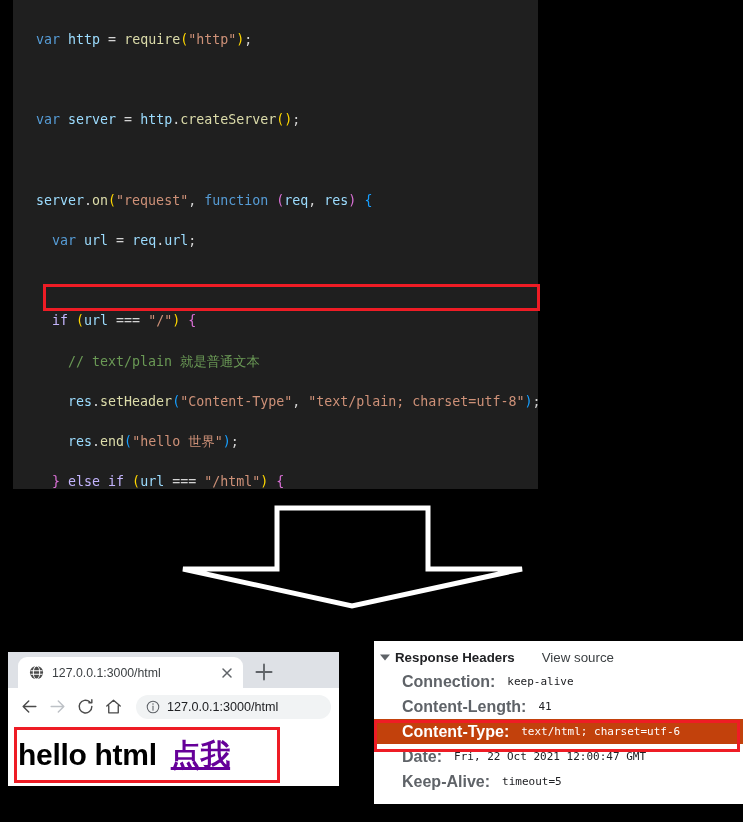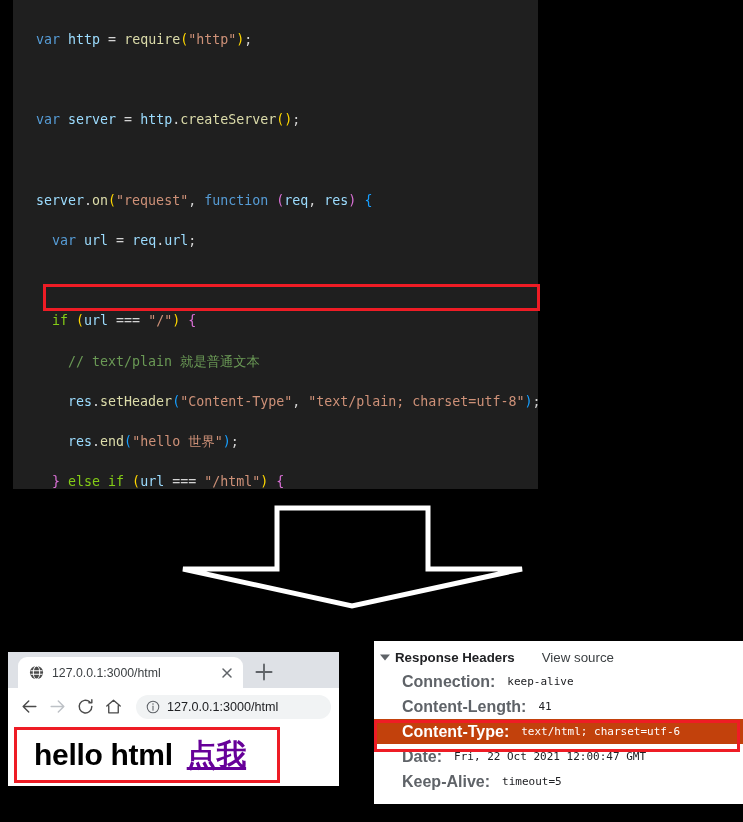--- a/index.html
+++ b/index.html
@@ -32,21 +32,21 @@
     font-size: 13.3px;
     line-height: 20.1px;
     white-space: pre;
     color: #d4d4d4;
     padding-left: 23px;
   }
   .cl { display: block; height: 20.1px; }
 
   
   .t-kw   { color: #569cd6; }   
-  .t-ctl  { color: #84cc16; }   
+  .t-ctl  { color: #c4b5fd; }   
   .t-var  { color: #9cdcfe; }   
   .t-fn   { color: #dcdcaa; }   
   .t-str  { color: #ce9178; }   
   .t-cmt  { color: #6a9955; }   
   .t-pl   { color: #d4d4d4; }   
   .t-pr1  { color: #ffd700; }
   .t-pr2  { color: #da70d6; }
   .t-pr3  { color: #179fff; }
 
   
@@ -168,21 +168,21 @@
     display: flex;
     align-items: center;
     padding-left: 10px;
     box-sizing: border-box;
   }
   .page-h1 {
     font-family: "Liberation Sans", sans-serif;
     font-weight: bold;
     font-size: 30px;
     color: #000000;
-    margin: 16px;
+    margin: 0;
     white-space: nowrap;
     letter-spacing: -0.3px;
   }
   .page-link {
     color: #660099;
     text-decoration: underline;
     margin-left: 6px;
   }
   .browser-redbox {
     position: absolute;

